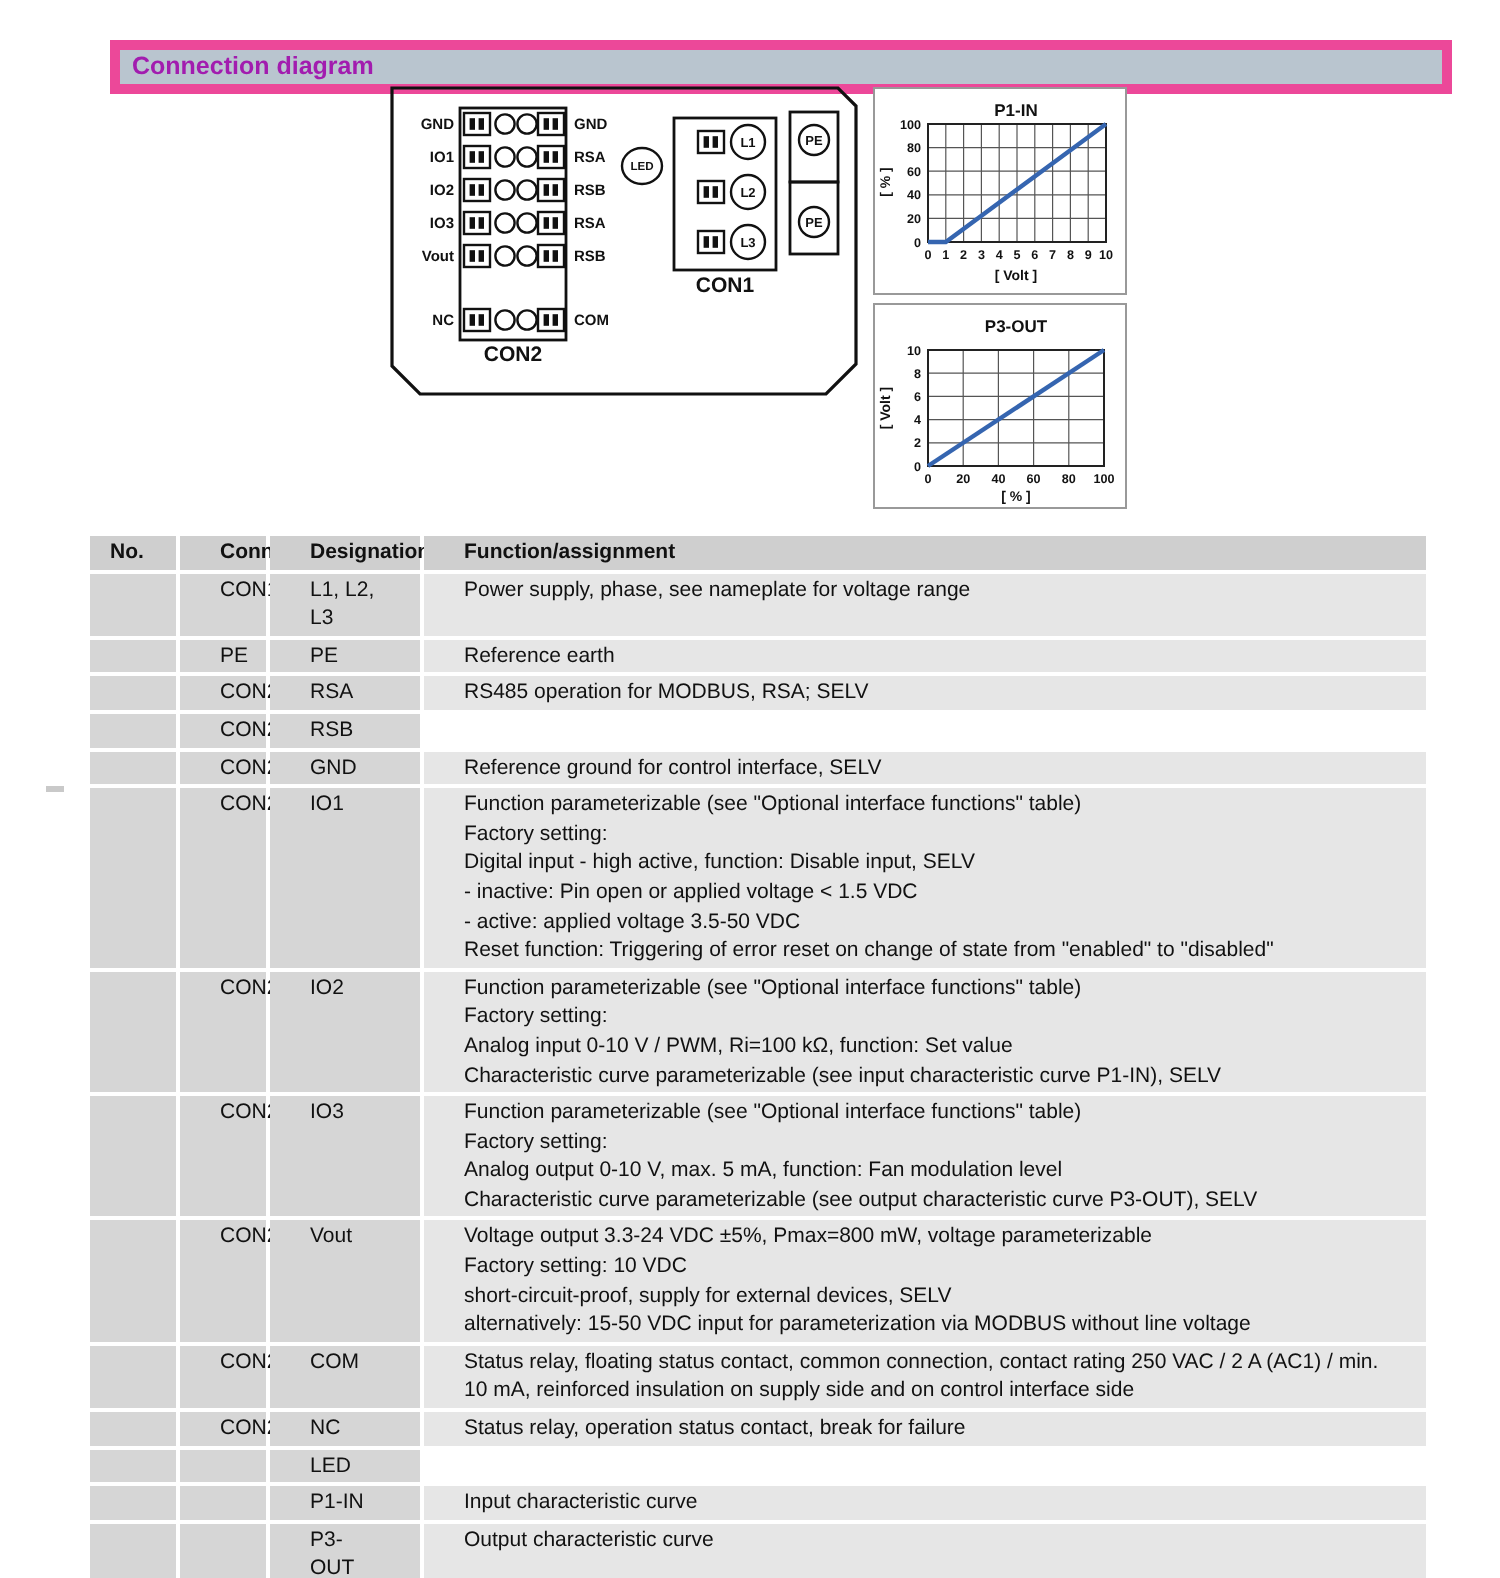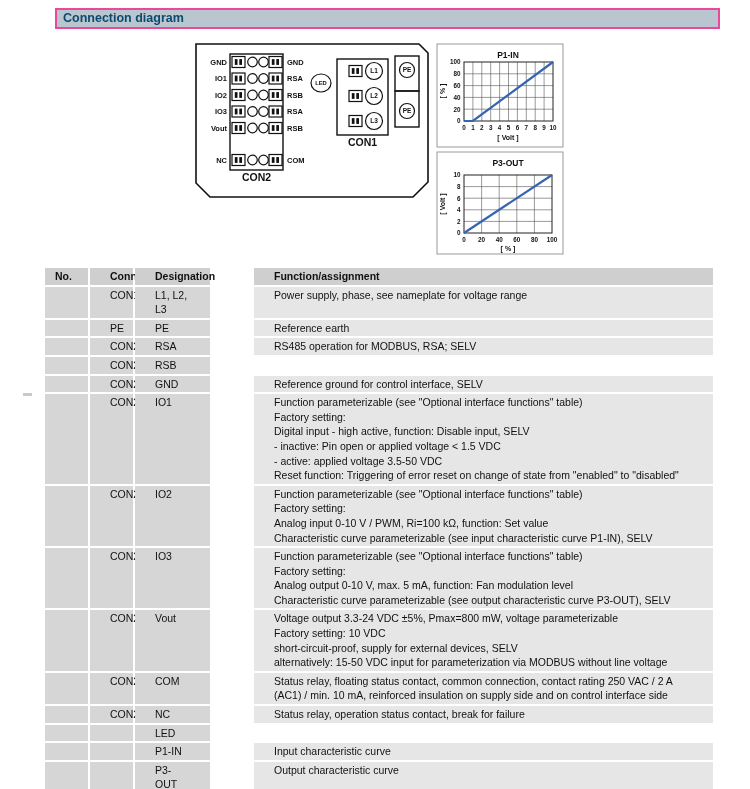--- a/index.html
+++ b/index.html
@@ -2,23 +2,23 @@
 <html><head>
 <meta charset="utf-8">
 <style>
   html,body { margin:0; padding:0; }
   body {
     width:750px; height:789px; position:relative; overflow:hidden;
     background:#ffffff; font-family:"Liberation Sans", sans-serif; color:#111;
   }
   
   .title-bar {
-    position:absolute; left:55px; top:8px; width:655px; height:17px;
-    background:#b9c5cf; border:2px solid #ec4899;
-    font-size:12.5px; font-weight:bold; color:#0c4a6e;
+    position:absolute; left:55px; top:20px; width:655px; height:17px;
+    background:#b9c5cf; border:5px solid #ec4899;
+    font-size:12.5px; font-weight:bold; color:#a21caf;
     line-height:17px; padding-left:6px; box-sizing:content-box;
   }
   .margin-dash { position:absolute; left:23px; top:393px; width:9px; height:3px; background:#c9c9c9; }
 
   
   .graphics { position:absolute; left:0; top:0; }
   .enc   { fill:none; stroke:#111; stroke-width:1.6; }
   .box   { fill:none; stroke:#111; stroke-width:1.4; }
   .pin   { fill:#fff; stroke:#111; stroke-width:1.2; }
   .pin-lbl  { font-size:7.5px; font-weight:bold; fill:#111; }
@@ -29,21 +29,21 @@
   .chart-box   { fill:#fff; stroke:#999; stroke-width:1; }
   .chart-title { font-size:8.5px; font-weight:bold; fill:#111; text-anchor:middle; }
   .axis-lbl    { font-size:7px; font-weight:bold; fill:#111; text-anchor:middle; }
   .tick        { font-size:6.3px; font-weight:bold; fill:#111; }
 
   
   .conn-table { position:absolute; left:45px; top:268px; width:668px; font-size:10.5px; }
   .trow { display:grid; grid-template-columns:43px 43px 75px 1fr; gap:2px; margin-bottom:2px; }
   .tcell { background:#d6d6d6; padding:1px 20px; line-height:14.6px; min-height:14.6px; }
   .trow .tcell:first-child { padding-left:10px; }
-  .tcell.fn { background:#e6e6e6; white-space:pre-line;margin-left:42px; }
+  .tcell.fn { background:#e6e6e6; white-space:pre-line; }
   .trow.head .tcell { font-weight:bold; background:#cfcfcf; }
 </style>
 </head>
 <body>
 
 <div class="title-bar">
   <span>Connection diagram</span>
 </div>
 
 <div class="margin-dash"></div>

